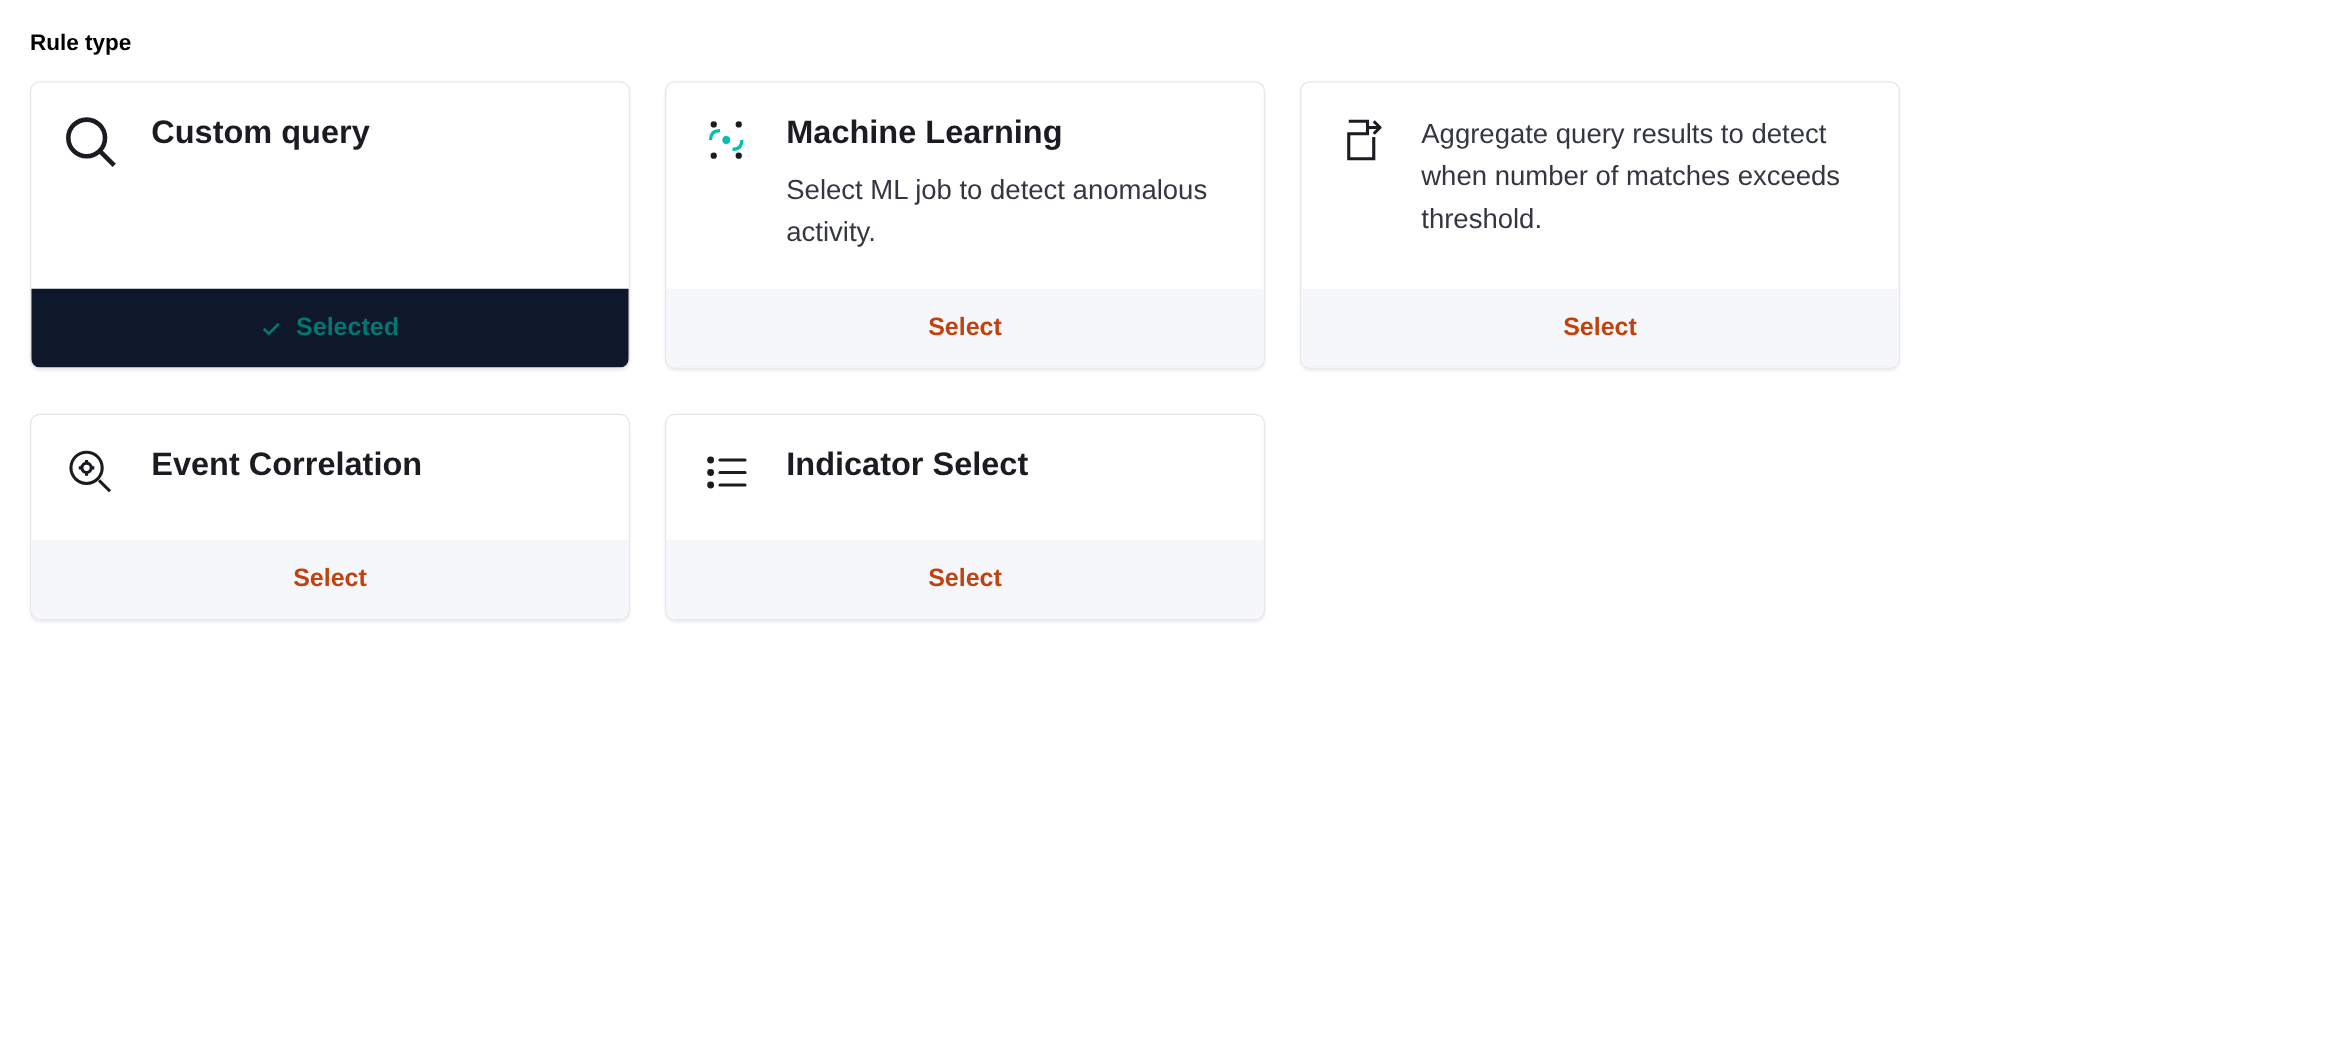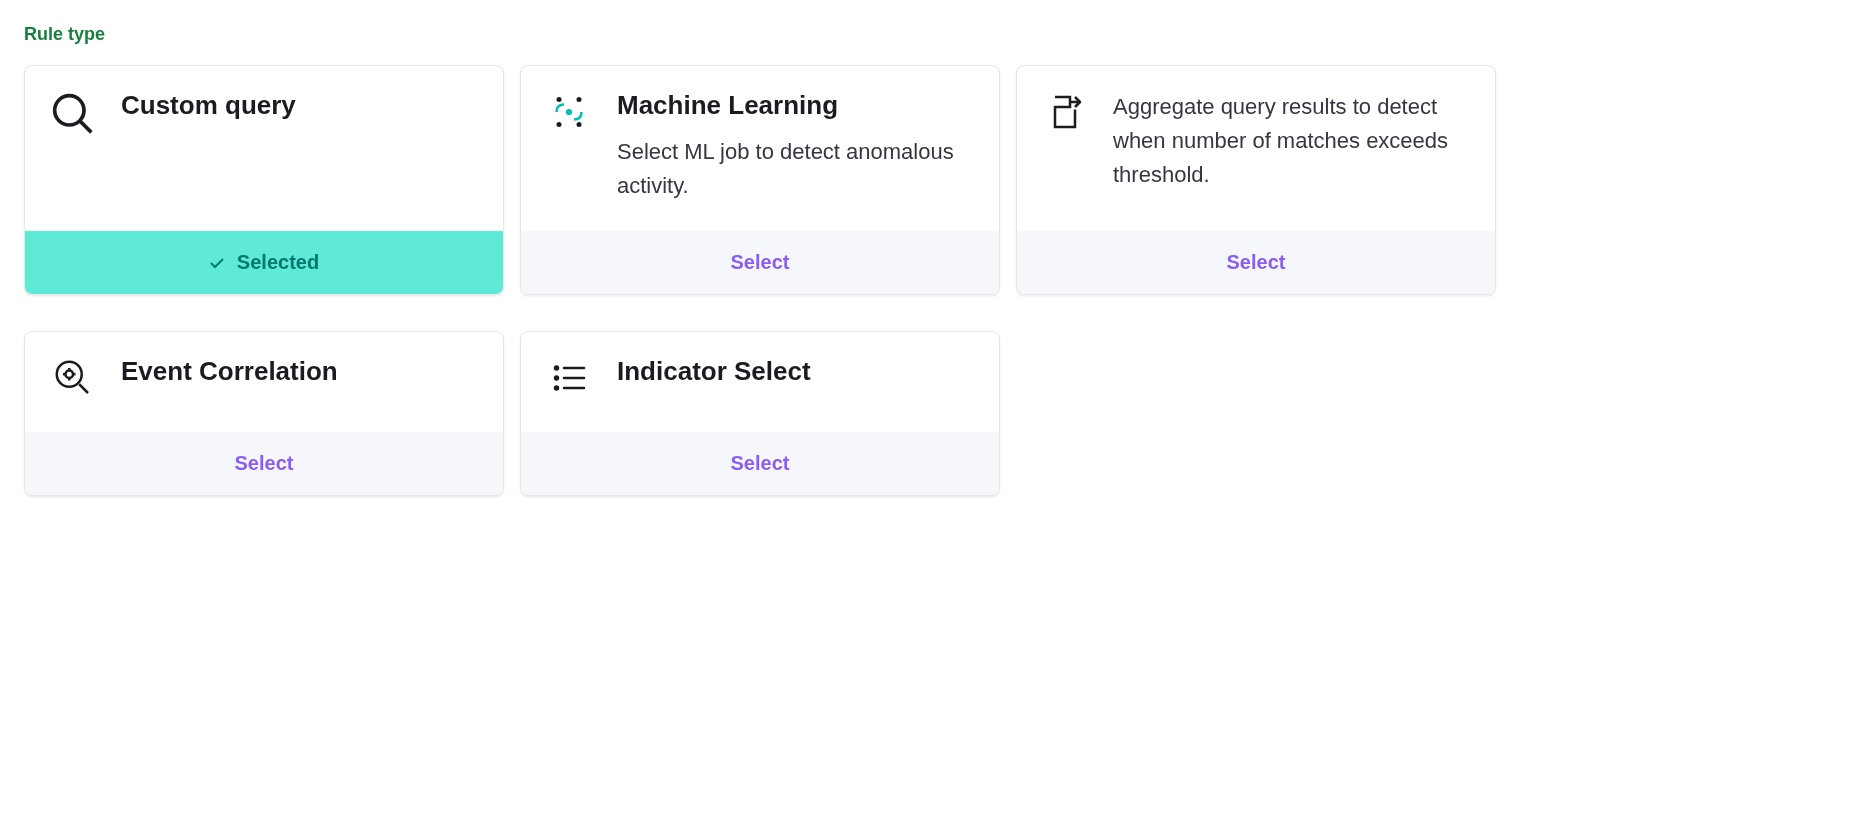--- a/index.html
+++ b/index.html
@@ -9,27 +9,27 @@
     }
     body {
       font-family: -apple-system, BlinkMacSystemFont, "Segoe UI", Helvetica, Arial, sans-serif;
       background: #fff;
       padding: 24px;
       color: #1a1c21;
     }
     .section-label {
       font-size: 18px;
       font-weight: 700;
-      color: #15803d;
+      color: #000000;
       margin-bottom: 20px;
     }
     .card-grid {
       display: grid;
       grid-template-columns: repeat(3, 480px);
-      gap: 16px;
+      gap: 28px;
       row-gap: 36px;
     }
     .card {
       background: #fff;
       border: 1px solid #e5e7eb;
       border-radius: 8px;
       display: flex;
       flex-direction: column;
       overflow: hidden;
       box-shadow: 0 1px 3px rgba(0,0,0,0.05), 0 2px 2px rgba(0,0,0,0.03);
@@ -64,25 +64,25 @@
       font-weight: 400;
       color: #343741;
       line-height: 1.55;
     }
     .card-footer {
       background: #f5f7fa;
       text-align: center;
       padding: 20px 0;
       font-size: 20px;
       font-weight: 700;
-      color: #8b5cf6;
+      color: #c2410c;
       cursor: pointer;
     }
     .card-footer.selected {
-      background: #5eead4;
+      background: #0f172a;
       color: #007871;
       display: flex;
       align-items: center;
       justify-content: center;
       gap: 12px;
     }
     .check-icon {
       width: 16px;
       height: 16px;
     }

